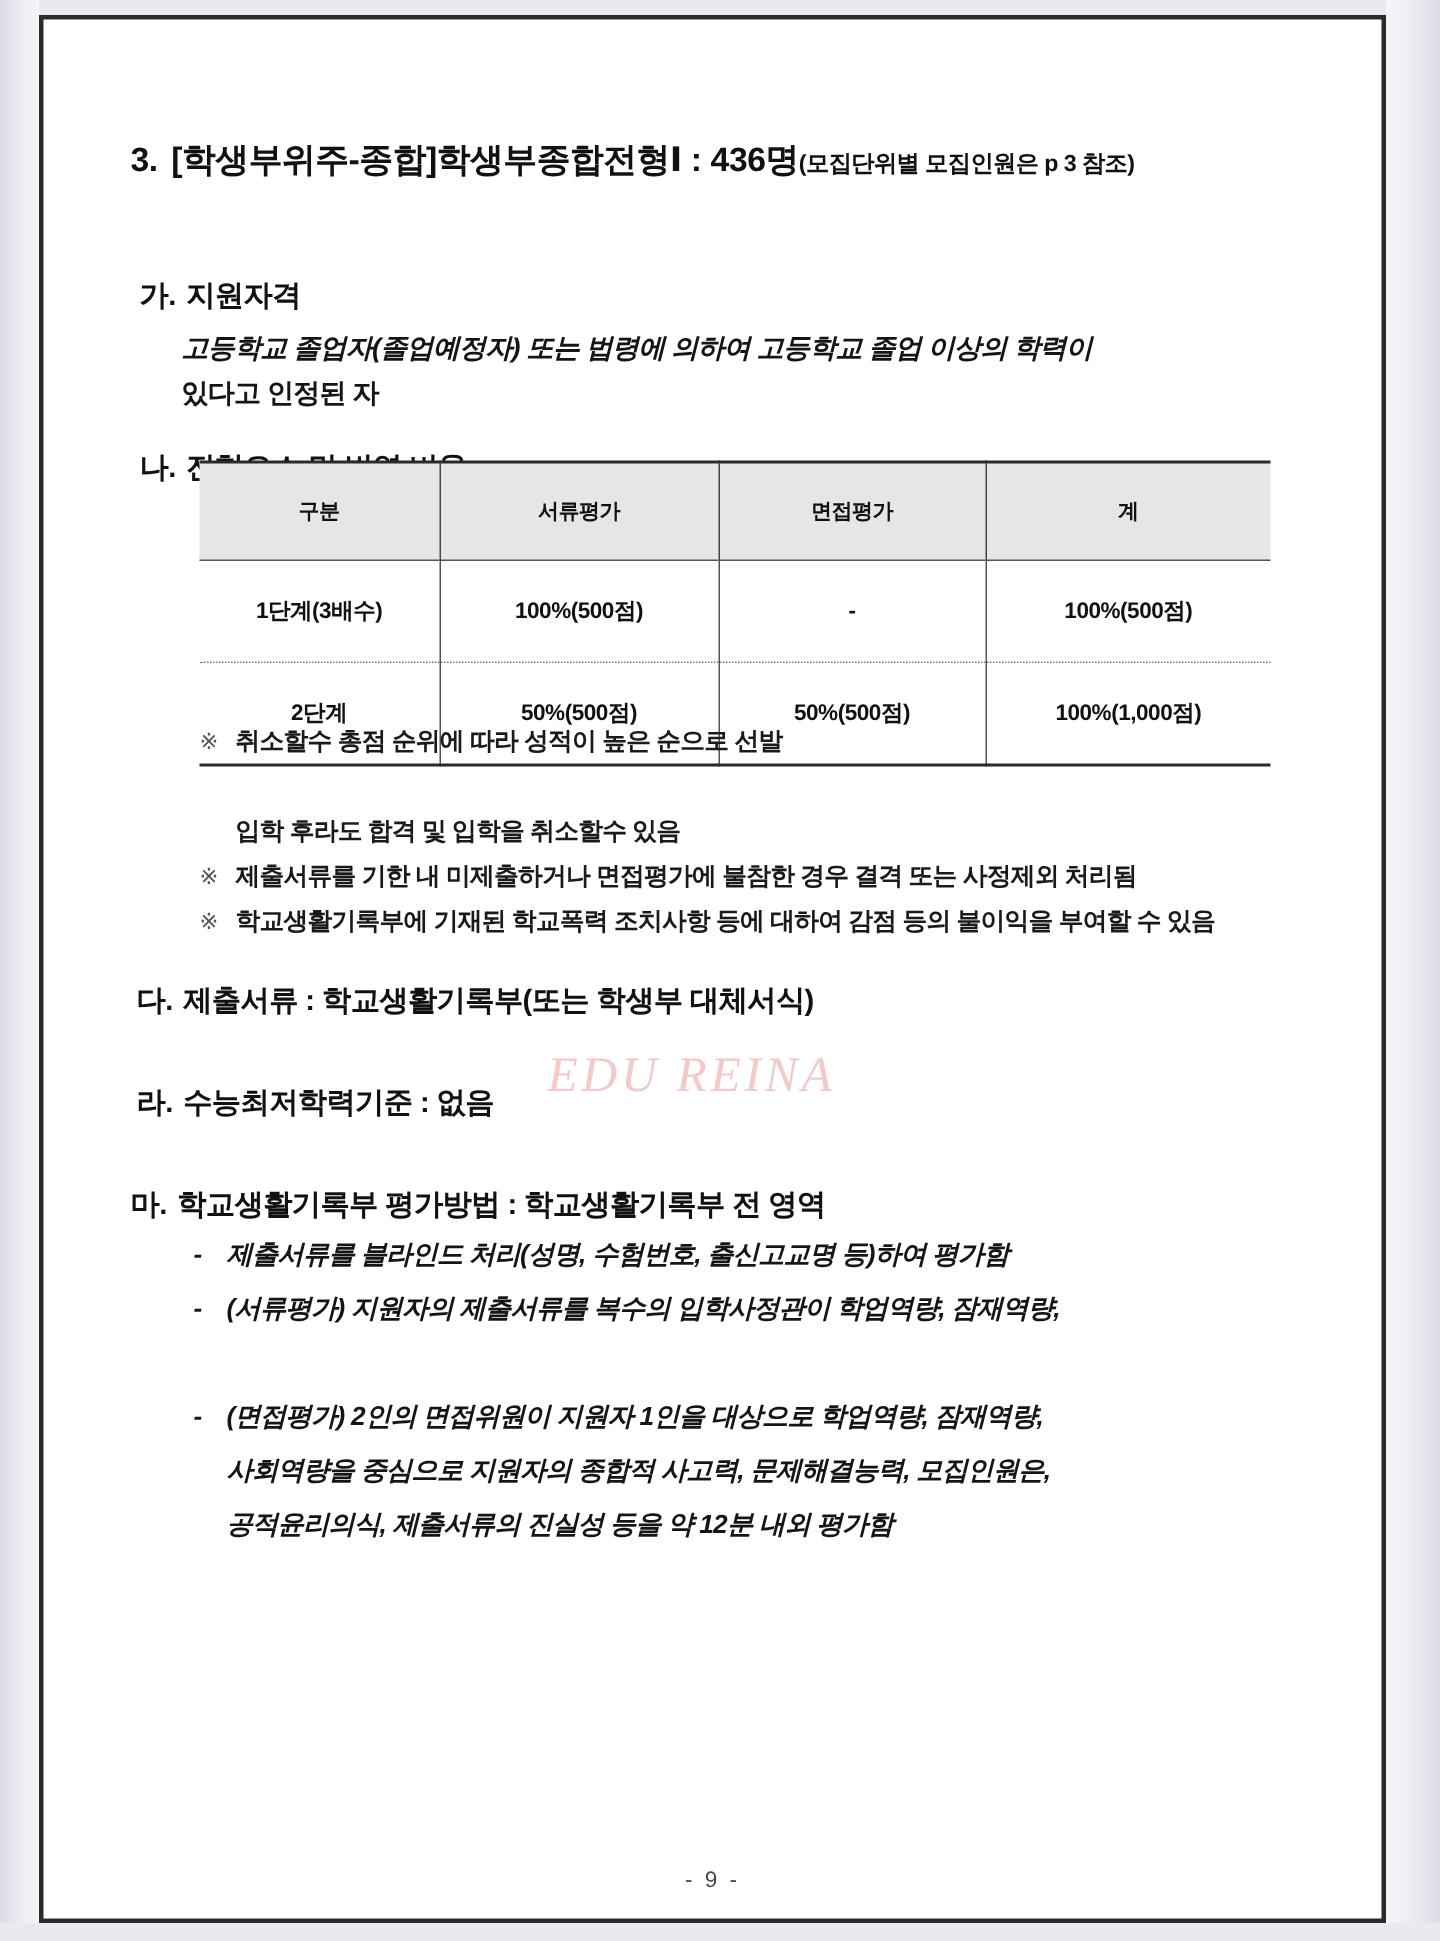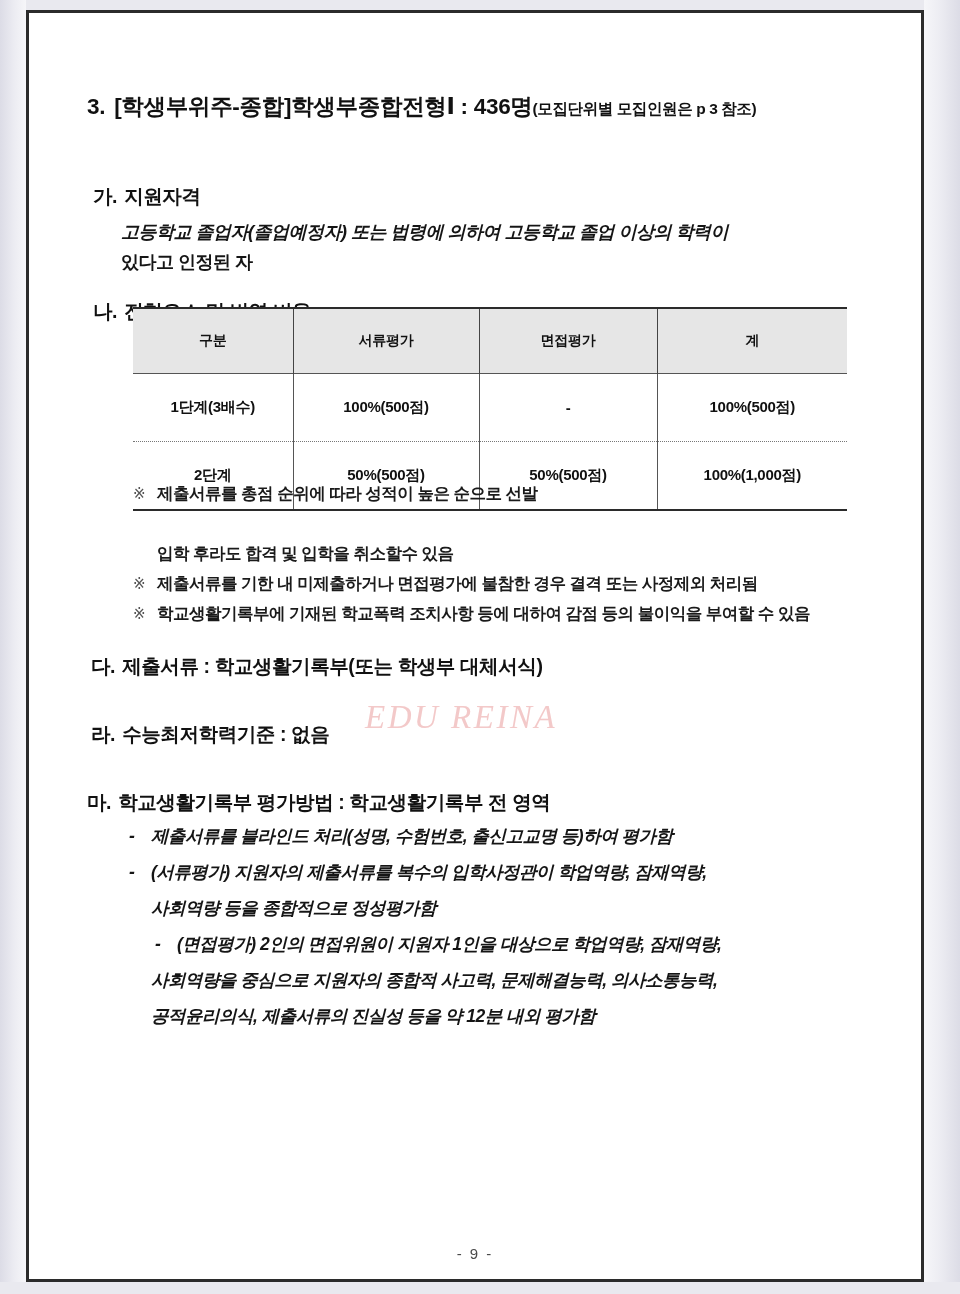--- a/index.html
+++ b/index.html
@@ -228,21 +228,21 @@
         <tr class="r2">
           <td>2단계</td>
           <td>50%(500점)</td>
           <td>50%(500점)</td>
           <td>100%(1,000점)</td>
         </tr>
       </tbody>
     </table>
 
     <div class="note-line" style="left:104px; top:470px;">
-      <span class="note-mark">※</span><span>제출서류를 총점 순위에 따라 성적이 높은 순으로 선발</span>
+      <span class="note-mark">※</span><span>취소할수 총점 순위에 따라 성적이 높은 순으로 선발</span>
     </div>
     <div class="note-line" style="left:104px; top:530px;">
       <span class="note-mark"></span><span>입학 후라도 합격 및 입학을 취소할수 있음</span>
     </div>
     <div class="note-line" style="left:104px; top:590px;">
       <span class="note-mark">※</span><span>학교생활기록부에 기재된 학교폭력 조치사항 등에 대하여 감점 등의 불이익을 부여할 수 있음</span>
     </div>
     <div class="note-line" style="left:104px; top:560px;">
       <span class="note-mark">※</span><span>제출서류를 기한 내 미제출하거나 면접평가에 불참한 경우 결격 또는 사정제외 처리됨</span>
     </div>
@@ -260,28 +260,25 @@
     <div class="h-sub" style="left:58px; top:776px;">
       <span class="lbl">마.</span><span>학교생활기록부 평가방법 : 학교생활기록부 전 영역</span>
     </div>
 
     <div class="dash-line" style="left:100px; top:811px;">
       <span class="dash-mark">-</span><span>제출서류를 블라인드 처리(성명, 수험번호, 출신고교명 등)하여 평가함</span>
     </div>
     <div class="dash-line" style="left:100px; top:847px;">
       <span class="dash-mark">-</span><span>(서류평가) 지원자의 제출서류를 복수의 입학사정관이 학업역량, 잠재역량,</span>
     </div>
-    <div class="dash-line" style="left:100px; top:883px;">
-      <span class="dash-mark"></span><span>사회역량 등을 종합적으로 정성평가함</span>
-    </div>
-    <div class="dash-line" style="left:100px; top:919px;margin-left:26px;">
+    <div class="dash-line" style="left:100px; top:919px;">
       <span class="dash-mark">-</span><span>(면접평가) 2인의 면접위원이 지원자 1인을 대상으로 학업역량, 잠재역량,</span>
     </div>
     <div class="dash-line" style="left:100px; top:955px;">
-      <span class="dash-mark"></span><span>사회역량을 중심으로 지원자의 종합적 사고력, 문제해결능력, 의사소통능력,</span>
+      <span class="dash-mark"></span><span>사회역량을 중심으로 지원자의 종합적 사고력, 문제해결능력, 모집인원은,</span>
     </div>
     <div class="dash-line" style="left:100px; top:991px;">
       <span class="dash-mark"></span><span>공적윤리의식, 제출서류의 진실성 등을 약 12분 내외 평가함</span>
     </div>
 
     <div class="footer">- 9 -</div>
 
   </div>
 </div>
 

